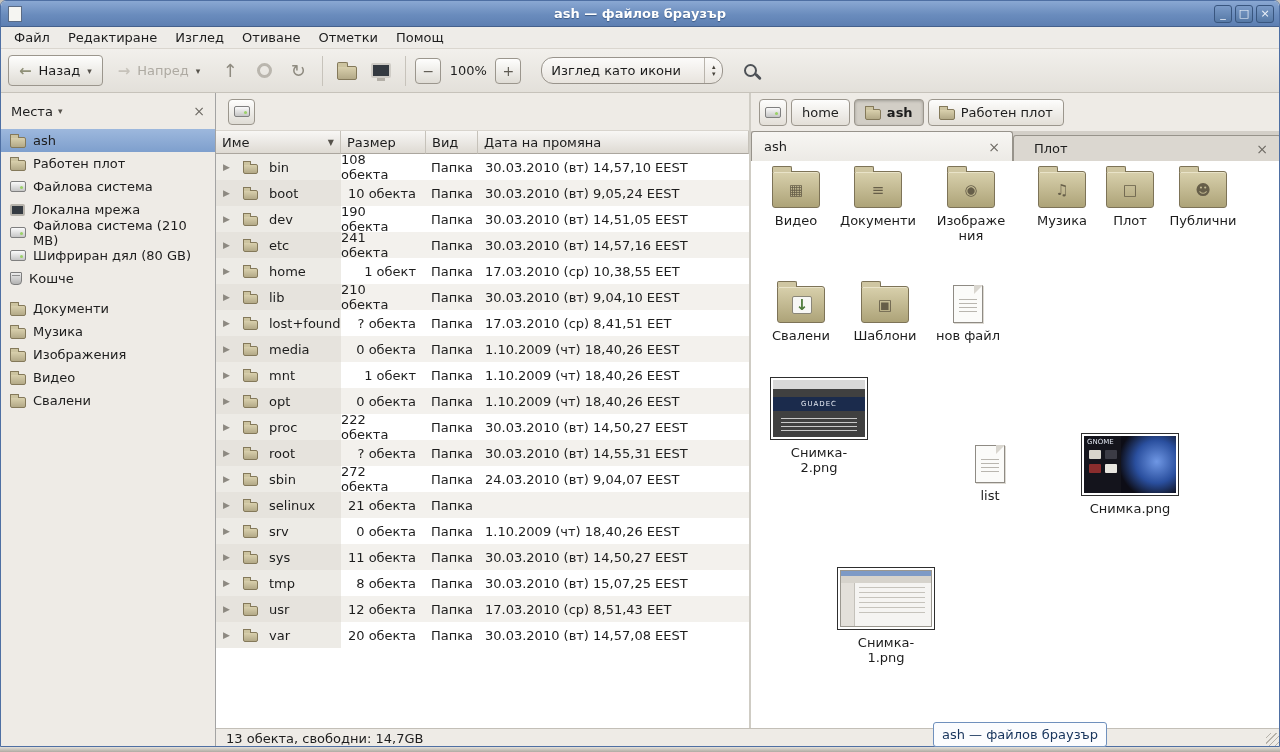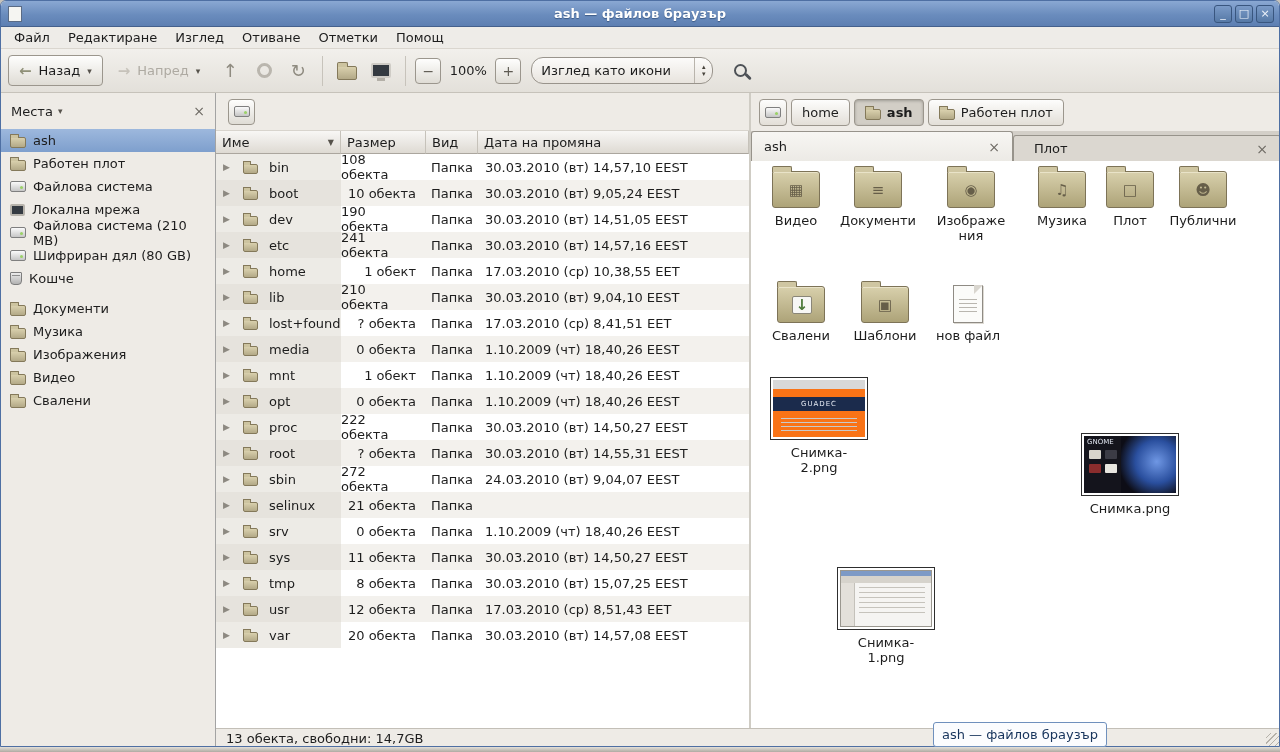--- a/index.html
+++ b/index.html
@@ -28,21 +28,21 @@
   .chev { font-size:9px; color:#57534c; }
   .tool-icon { width:30px; height:30px; display:flex; align-items:center; justify-content:center; font-size:18px; color:#8f8b80; }
   .stop-circle { width:15px; height:15px; border:3px solid #bab6ae; border-radius:50%; }
   .sep { width:1px; height:30px; background:#c7c3bb; margin:0 5px; }
   .tb-folder { width:20px; height:14px; background:linear-gradient(#d9d0ad,#b3a987); border:1px solid #84795a; border-radius:1px 2px 2px 2px; position:relative; margin-top:4px; }
   .tb-folder::before { content:""; position:absolute; top:-5px; left:-1px; width:9px; height:4px; background:#cdc4a0; border:1px solid #84795a; border-bottom:none; border-radius:2px 2px 0 0; }
   .tb-monitor { width:20px; height:15px; background:#343a41; border:2px solid #cfccc6; border-radius:2px; position:relative; }
   .tb-monitor::after { content:""; position:absolute; left:4px; bottom:-5px; width:8px; height:3px; background:#b4b0a8; }
   .small-btn { width:26px; height:26px; border:1px solid #9b968d; border-radius:4px; background:linear-gradient(#fefefd,#dfdcd5); display:flex; align-items:center; justify-content:center; font-size:14px; color:#5e5a52; }
   .zoom-label { width:46px; text-align:center; }
-  .combo { width:182px; height:27px; border:1px solid #99948c; border-radius:12px; background:linear-gradient(#fcfbfa,#e8e4de); display:flex; align-items:center; padding-left:9px; position:relative; margin-left:6px; }
+  .combo { width:182px; height:27px; border:1px solid #99948c; border-radius:12px; background:linear-gradient(#fcfbfa,#e8e4de); display:flex; align-items:center; padding-left:9px; position:relative; margin-left:16px; }
   .combo-arrows { position:absolute; right:0; top:0; bottom:0; width:18px; border-left:1px solid #b9b4ac; display:flex; flex-direction:column; align-items:center; justify-content:center; font-size:7px; line-height:7px; color:#46423b; }
   .search-glyph { width:13px; height:13px; border:2px solid #4e5257; border-radius:50%; position:relative; }
   .search-glyph::after { content:""; position:absolute; width:8px; height:3px; background:#4e5257; transform:rotate(45deg); right:-7px; bottom:-3px; border-radius:2px; }
 
   
   .main { position:absolute; top:92px; left:0; width:1280px; height:635px; }
   .sidebar { position:absolute; left:0; top:0; width:215px; height:655px; background:#eeebe6; border-right:1px solid #a3a3a3; }
   .pane1 { position:absolute; left:215px; top:0; width:535px; height:635px; background:#ffffff; border-right:2px solid #cfccc4; }
   .pane2 { position:absolute; left:750px; top:0; width:530px; height:635px; background:#ffffff; }
   .statusbar { position:absolute; left:215px; top:727px; width:1065px; height:20px; background:#eeebe6; border-top:1px solid #c3bfb7; display:flex; align-items:center; padding-left:10px; }
@@ -102,21 +102,21 @@
   .big-folder { width:48px; height:37px; position:relative; background:linear-gradient(#d8d0ac,#ada378); border:1px solid #7d7357; border-radius:2px 3px 3px 3px; box-shadow:inset 0 1px 0 #e9e3c8; }
   .big-folder::before { content:""; position:absolute; top:-6px; left:-1px; width:18px; height:5px; background:#cfc6a2; border:1px solid #7d7357; border-bottom:none; border-radius:2px 2px 0 0; }
   .emblem { position:absolute; inset:0; display:flex; align-items:center; justify-content:center; font-size:15px; color:#665e49; }
   .emblem.boxed { inset:auto; left:14px; top:9px; width:20px; height:18px; background:#f7f7f5; border:1px solid #8a8678; border-radius:2px; color:#4d7a3a; font-weight:bold; }
 
   .page { width:30px; height:38px; background:#fbfbf9; border:1px solid #8f8b84; position:relative; box-shadow:1px 1px 0 #dddad3; }
   .page::before { content:""; position:absolute; top:-1px; right:-1px; border-left:9px solid #d9d6cf; border-bottom:9px solid transparent; }
   .page::after { content:""; position:absolute; left:5px; right:5px; top:10px; height:18px; background:repeating-linear-gradient(to bottom, transparent 0 3px, #b9b6af 3px 4px); }
 
   .thumb { background:#fff; border:1px solid #2e2e2e; padding:2px; }
-  .t-s2 { width:92px; height:57px; background:#f97316; position:relative; overflow:hidden; }
+  .t-s2 { width:92px; height:57px; background:#404040; position:relative; overflow:hidden; }
   .t-s2 .strip { position:absolute; top:0; left:0; right:0; height:9px; background:#d8d8d8; }
   .t-s2 .band { position:absolute; top:17px; left:0; right:0; height:14px; background:#1b2b4c; color:#e8ecf5; font-size:7px; display:flex; align-items:center; justify-content:center; letter-spacing:1px; }
   .t-s2 .lines { position:absolute; left:8px; right:8px; top:38px; height:14px; background:repeating-linear-gradient(to bottom, #c9c9c9 0 1px, transparent 1px 4px); }
   .t-sn { width:92px; height:57px; background:#14141c; position:relative; overflow:hidden; }
   .t-sn .swirl { position:absolute; right:0; top:0; width:55px; height:100%; background:radial-gradient(circle at 65% 45%, #6f97e4, #2a4f9e 45%, #0d0d16 80%); }
   .t-sn .cap { position:absolute; left:3px; top:2px; color:#dfe4ee; font-size:7px; }
   .t-sn .shirt { position:absolute; width:12px; height:9px; background:#d8d4cc; border-radius:1px; }
   .t-s1 { width:92px; height:57px; background:#f5f4f2; position:relative; overflow:hidden; border:1px solid #9a978f; }
   .t-s1 .tbar { position:absolute; top:0; left:0; right:0; height:5px; background:#7d9ac6; }
   .t-s1 .mbar { position:absolute; top:5px; left:0; right:0; height:7px; background:#d6d3cc; }
@@ -579,20 +579,24 @@
           <span class="thumb">
             <span class="t-s2" style="display:block">
               <span class="strip"></span>
               <span class="band">GUADEC</span>
               <span class="lines"></span>
             </span>
           </span>
           <span class="ilabel" style="width:66px">Снимка-2.png</span>
         </div>
 
+        <div class="ii" style="left:196px;top:284px">
+          <span class="page"></span>
+          <span class="ilabel">list</span>
+        </div>
 
         <div class="ii" style="left:329px;top:272px;width:100px">
           <span class="thumb">
             <span class="t-sn" style="display:block">
               <span class="swirl"></span>
               <span class="cap">GNOME</span>
               <span class="shirt" style="left:5px;top:14px"></span>
               <span class="shirt" style="left:21px;top:14px;background:#3b3b45"></span>
               <span class="shirt" style="left:5px;top:28px;background:#8a2d2d"></span>
               <span class="shirt" style="left:21px;top:28px;background:#e8e6e0"></span>

